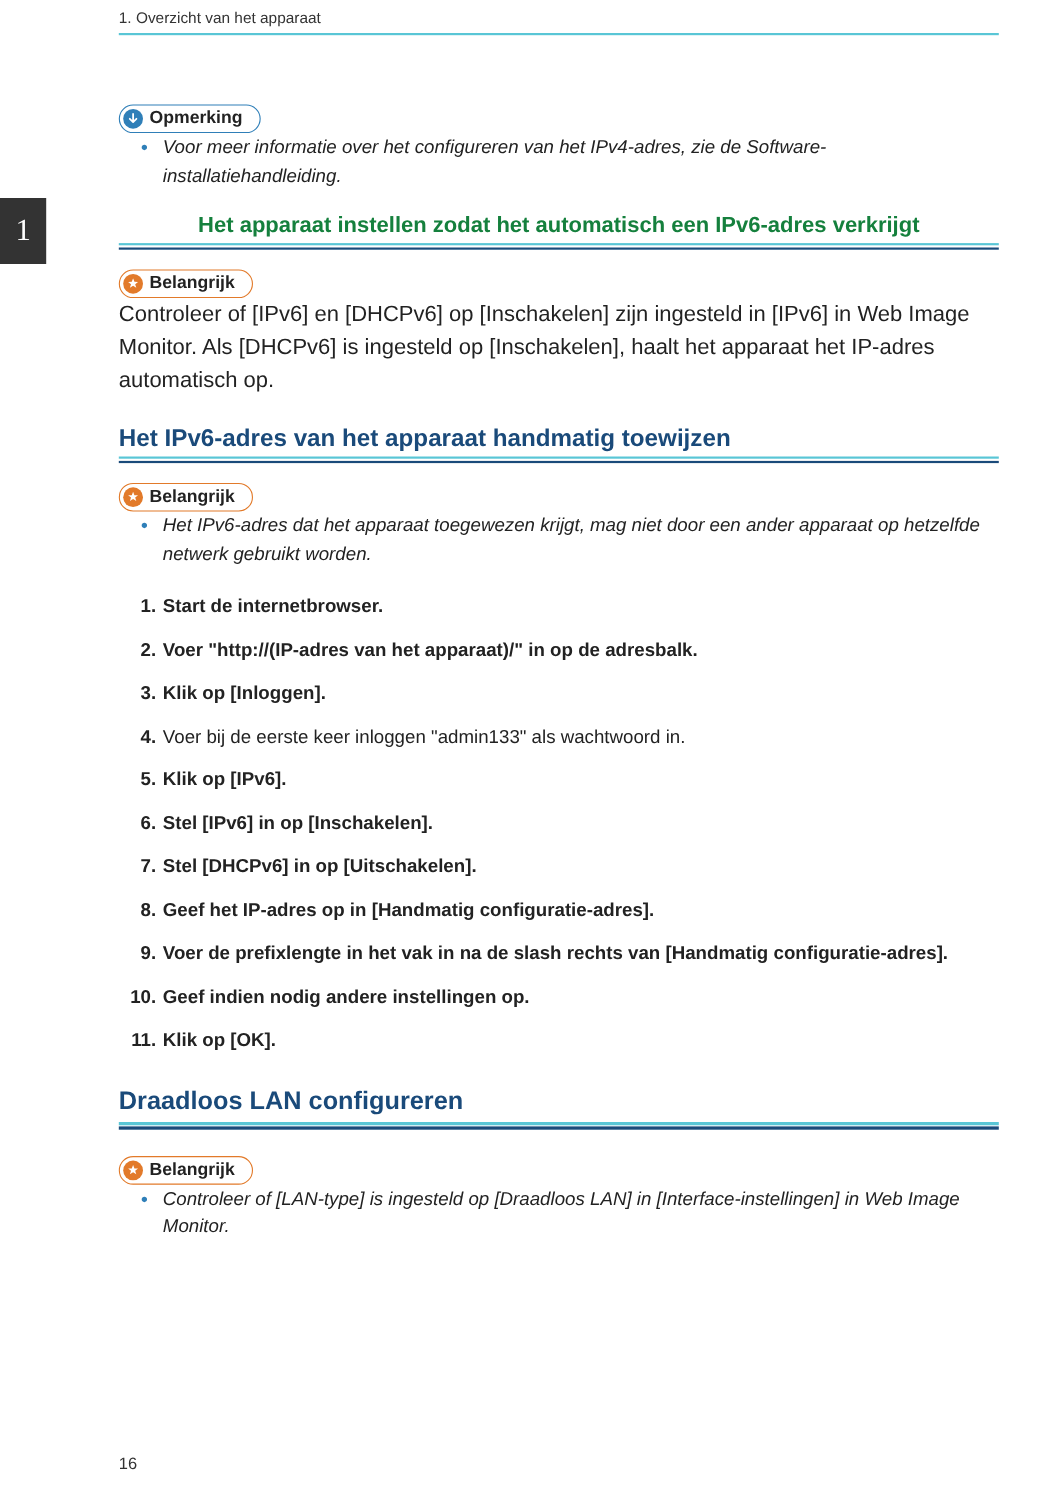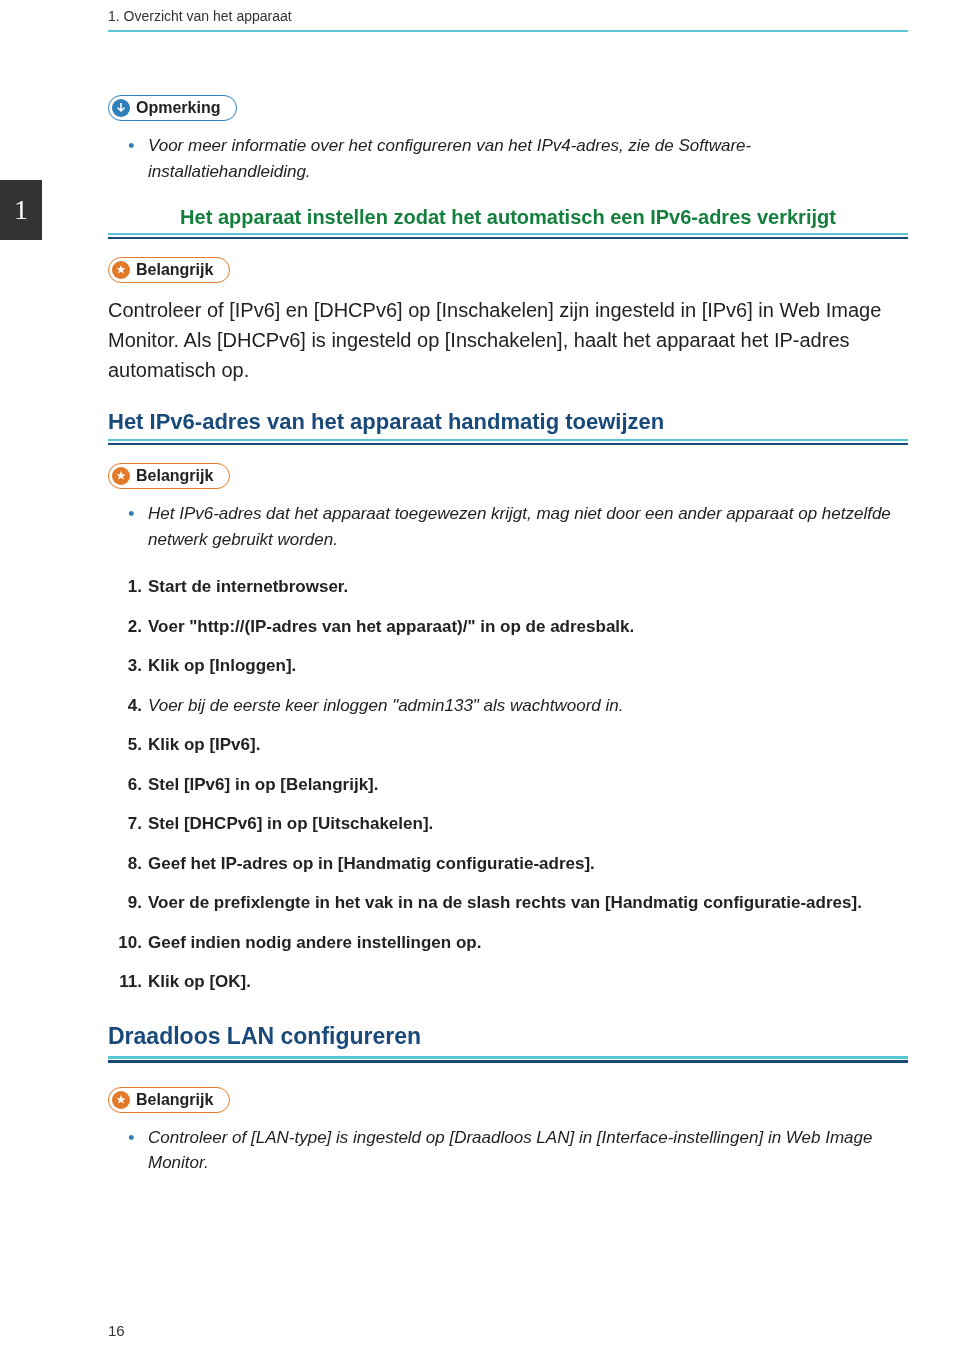--- a/index.html
+++ b/index.html
@@ -47,21 +47,21 @@
     width: 800px;
   }
   .callout-label {
     display: inline-flex;
     align-items: center;
     border: 1.5px solid;
     border-radius: 14px;
     padding: 0 16px 0 3px;
     height: 26px;
     gap: 6px;
-    margin-bottom: 12px;
+    margin-bottom: 0;
     text-align: right;
   }
   .callout-label.note { border-color: #2f7fb8; }
   .callout-label.important { border-color: #e27a2a; }
   .callout-icon {
     width: 18px;
     height: 18px;
     border-radius: 50%;
     display: flex;
     align-items: center;
@@ -148,21 +148,20 @@
     position: absolute;
     left: -32px;
     font-weight: bold;
     text-align: right;
     width: 26px;
   }
   ol.steps > li .substep {
     font-weight: normal;
     margin-top: 10px;
     font-size: 17px;
-    font-style: italic;
   }
   .page-number {
     position: absolute;
     bottom: 24px;
     left: 108px;
     font-size: 15px;
     color: #333;
   }
 </style>
 </head>
@@ -219,21 +218,21 @@
   </ul>
 
   <ol class="steps">
     <li><span>Start de internetbrowser.</span></li>
     <li><span>Voer "http://(IP-adres van het apparaat)/" in op de adresbalk.</span></li>
     <li><span>Klik op [Inloggen].</span></li>
     <li>
       <div class="substep">Voer bij de eerste keer inloggen "admin133" als wachtwoord in.</div>
     </li>
     <li><span>Klik op [IPv6].</span></li>
-    <li><span>Stel [IPv6] in op [Belangrijk].</span></li>
+    <li><span>Stel [IPv6] in op [Inschakelen].</span></li>
     <li><span>Stel [DHCPv6] in op [Uitschakelen].</span></li>
     <li><span>Geef het IP-adres op in [Handmatig configuratie-adres].</span></li>
     <li><span>Voer de prefixlengte in het vak in na de slash rechts van [Handmatig configuratie-adres].</span></li>
     <li><span>Geef indien nodig andere instellingen op.</span></li>
     <li><span>Klik op [OK].</span></li>
   </ol>
 
   
   <div class="h2">Draadloos LAN configureren</div>
   <div class="rule-single-thick"></div>

